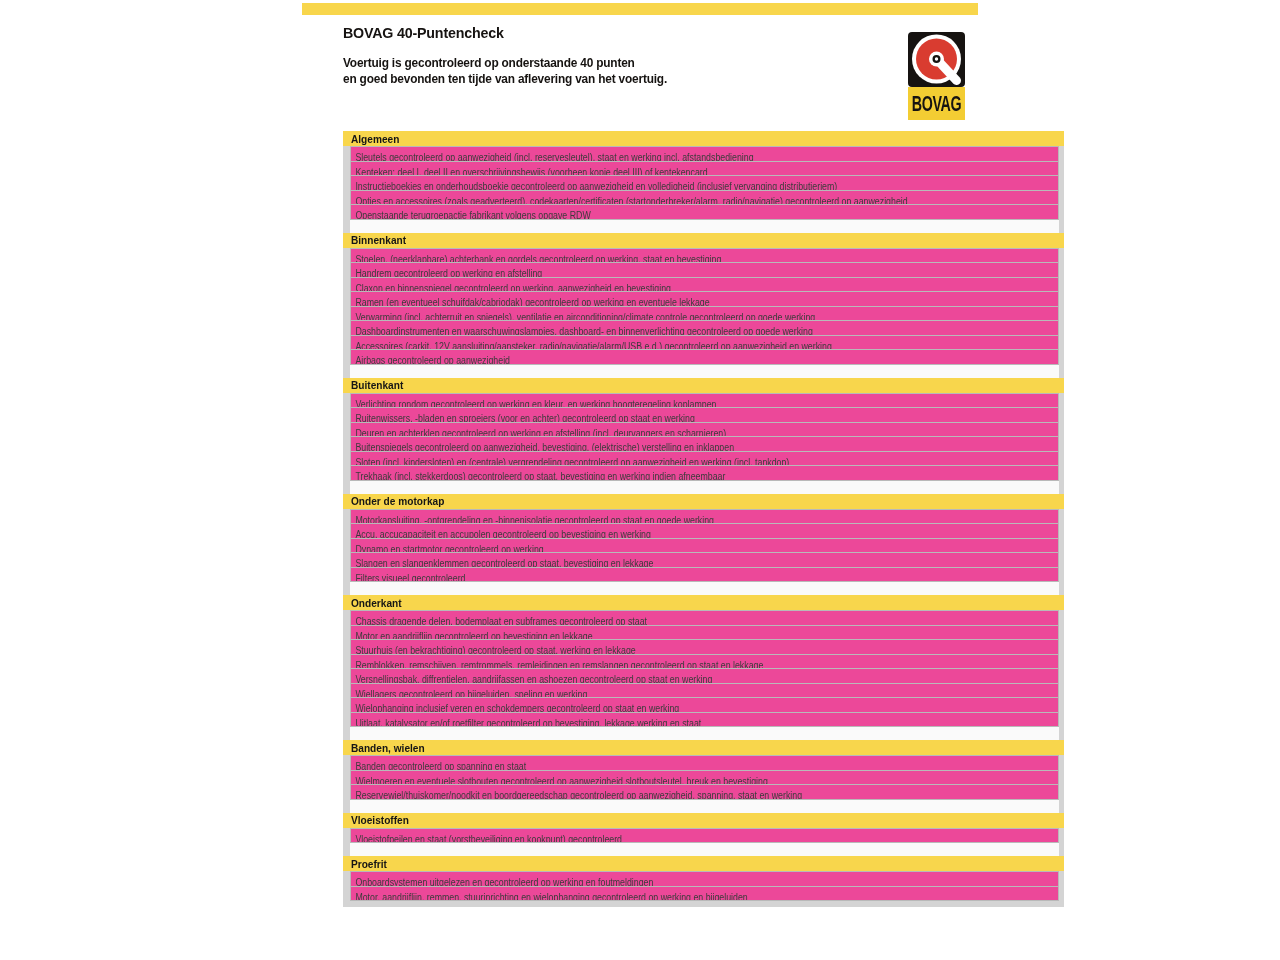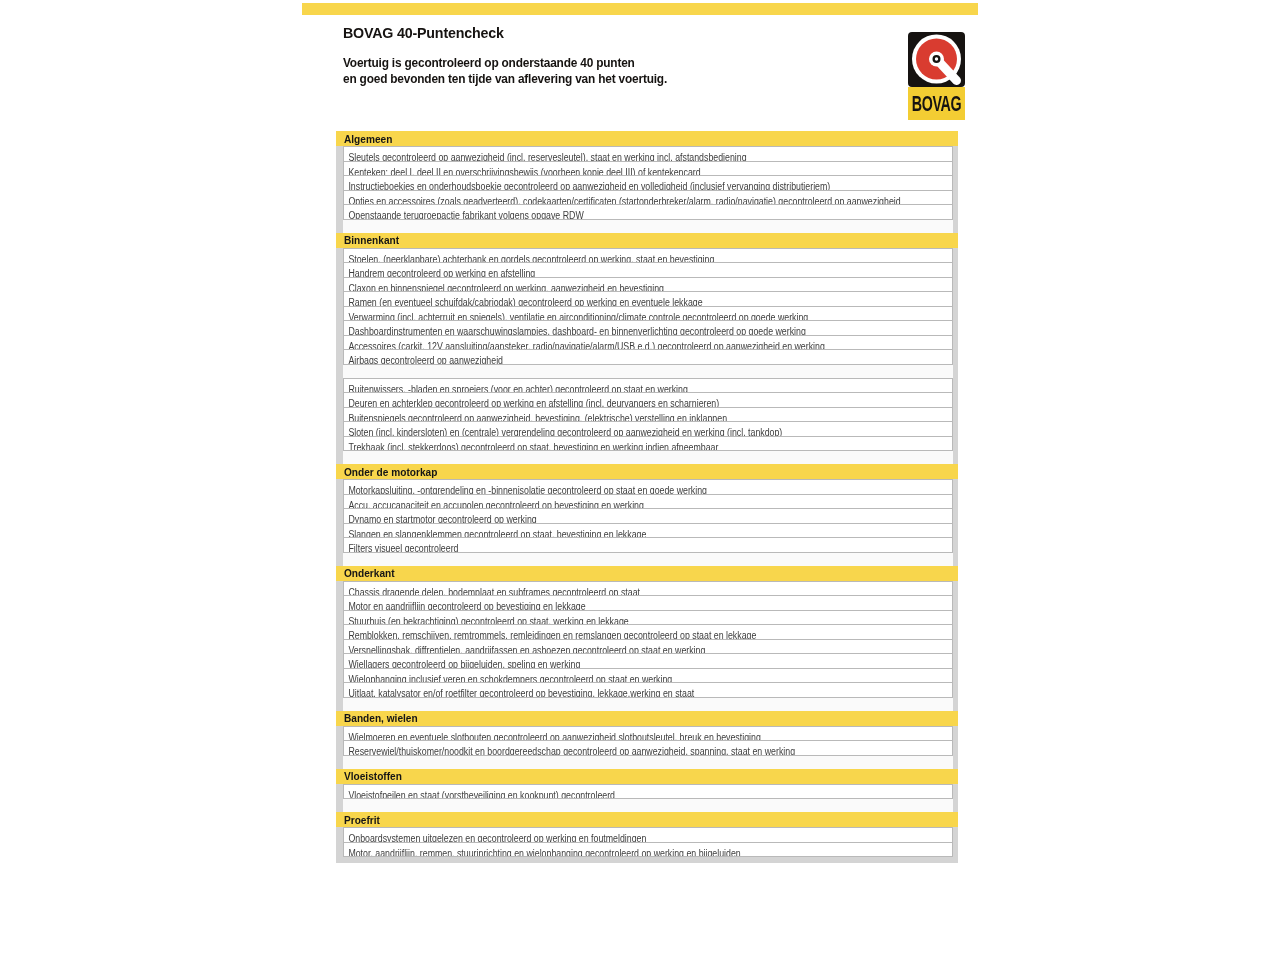--- a/index.html
+++ b/index.html
@@ -38,35 +38,35 @@
   .logo .emblem-red{fill:var(--logo-red);}
   .logo .logo-bar{fill:var(--logo-yellow);}
   .logo-wordmark{
     position:absolute;left:0;top:55px;width:57px;height:33px;
     display:flex;align-items:center;justify-content:center;
     font-size:21px;font-weight:bold;color:var(--ink);
     transform:scale(.68,1.05);transform-origin:50% 50%;
     letter-spacing:-0.5px;
   }
   .checklist{
-    position:absolute;left:336px;top:131px;width:622px;
+    position:absolute;left:343px;top:131px;width:721px;
     background:var(--panel-gray);padding-bottom:6px;
   }
   .section-header{
     height:15px;background:var(--yellow);
     font-size:11px;font-weight:bold;color:#151515;
     padding-left:8px;display:flex;align-items:center;overflow:hidden;
   }
   .section-header .hdr-text{
     display:inline-block;white-space:nowrap;
     transform:scaleX(.92);transform-origin:0 50%;
   }
   .rows{margin:0 5px 0 7px;border-top:1px solid var(--row-border);}
   .row{
-    box-sizing:border-box;height:14.5px;background:#ffffff;
+    box-sizing:border-box;height:14.5px;background:#ec4899;
     border:1px solid var(--row-border);border-top:none;
     overflow:hidden;
   }
   .row-text{
     display:inline-block;font-size:10px;line-height:13px;color:var(--row-text);
     padding-left:5px;white-space:nowrap;
     transform:scaleX(.88);transform-origin:0 0;
   }
   .section-gap{height:13px;background:#FAFAFA;margin:0 5px 0 7px;}
 </style>
@@ -157,21 +157,27 @@
   </div>
 
   <div class="row">
     <span class="row-text">Airbags gecontroleerd op aanwezigheid</span>
   </div>
 </div>
     <div class="section-gap"></div>
   </section>
 
   <section class="section">
-    <div class="rows">
+    <div class="section-header">
+      <span class="hdr-text">Buitenkant</span>
+    </div>
+    <div class="rows">
+  <div class="row">
+    <span class="row-text">Verlichting rondom gecontroleerd op werking en kleur, en werking hoogteregeling koplampen</span>
+  </div>
 
   <div class="row">
     <span class="row-text">Ruitenwissers, -bladen en sproeiers (voor en achter) gecontroleerd op staat en werking</span>
   </div>
 
   <div class="row">
     <span class="row-text">Deuren en achterklep gecontroleerd op werking en afstelling (incl. deurvangers en scharnieren)</span>
   </div>
 
   <div class="row">
@@ -257,20 +263,23 @@
   </div>
 </div>
     <div class="section-gap"></div>
   </section>
 
   <section class="section">
     <div class="section-header">
       <span class="hdr-text">Banden, wielen</span>
     </div>
     <div class="rows">
+  <div class="row">
+    <span class="row-text">Banden gecontroleerd op spanning en staat</span>
+  </div>
 
   <div class="row">
     <span class="row-text">Wielmoeren en eventuele slotbouten gecontroleerd op aanwezigheid slotboutsleutel, breuk en bevestiging</span>
   </div>
 
   <div class="row">
     <span class="row-text">Reservewiel/thuiskomer/noodkit en boordgereedschap gecontroleerd op aanwezigheid, spanning, staat en werking</span>
   </div>
 </div>
     <div class="section-gap"></div>

